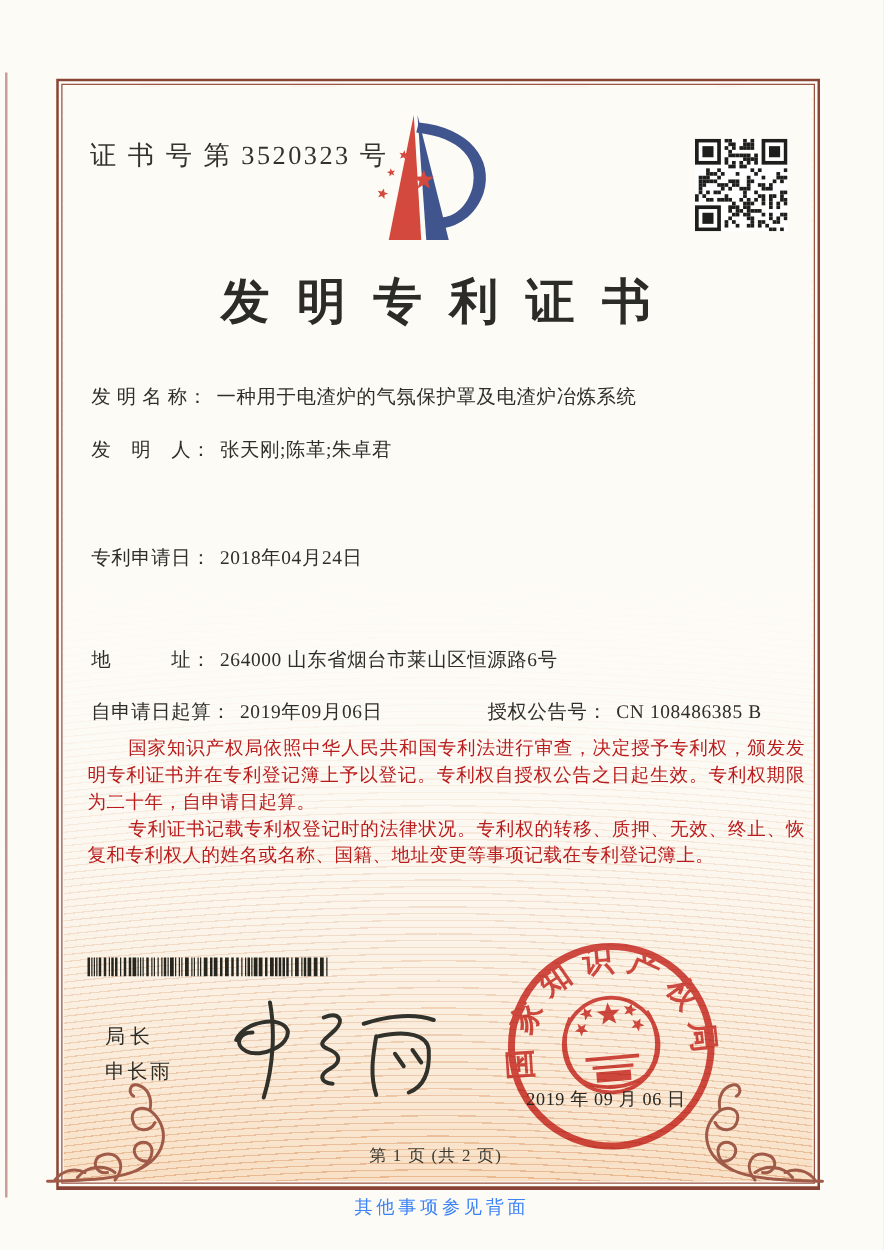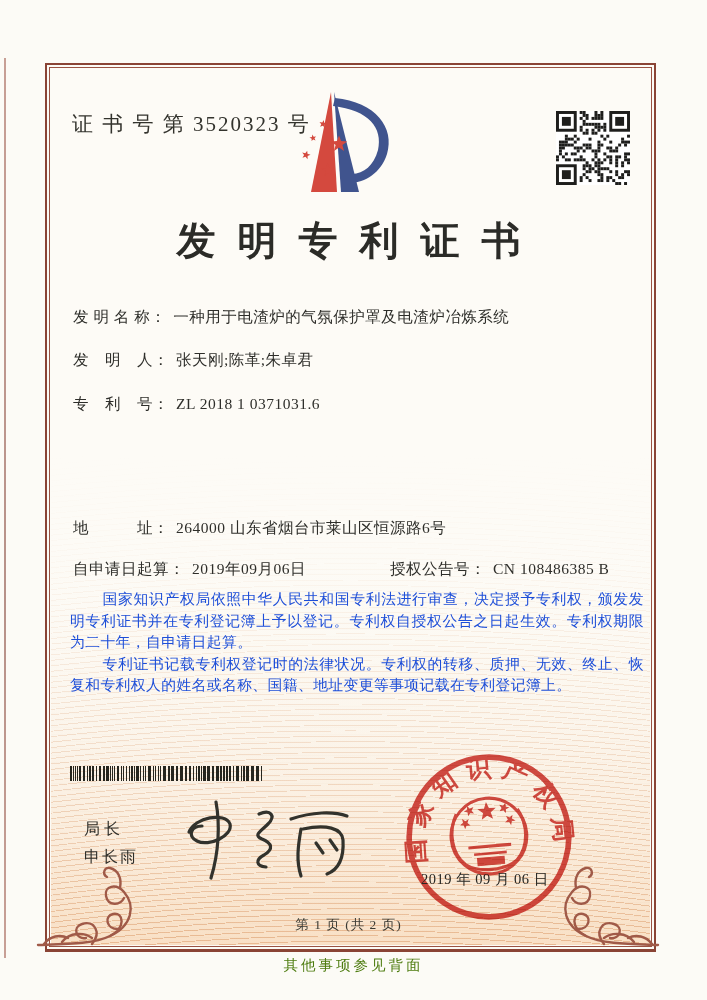--- a/index.html
+++ b/index.html
@@ -29,38 +29,38 @@
   .logo{position:absolute;left:283px;top:88px;width:125px;height:117px;}
   .qr{position:absolute;left:556px;top:111px;width:74px;height:74px;background:#fff;}
   .title{position:absolute;left:45px;top:214px;width:607px;text-align:center;
     font-size:39px;font-weight:600;letter-spacing:22px;text-indent:22px;color:#2b2b27;}
 
   .field-row{position:absolute;left:73px;font-size:15.5px;letter-spacing:.5px;white-space:nowrap;color:#2e2e2a;}
   .field-row .lbl{margin-right:7px;}
   .grant-2{position:absolute;left:317px;top:0;}
 
   .body-text{position:absolute;left:70px;top:589px;width:574px;
-    font-size:14.8px;line-height:21.5px;text-align:justify;color:#1d4ed8;letter-spacing:.4px;}
+    font-size:14.8px;line-height:21.5px;text-align:justify;color:#b91c1c;letter-spacing:.4px;}
   .body-text p{margin:0;text-indent:2.2em;}
 
   .barcode{position:absolute;left:70px;top:766px;width:200px;height:15px;display:flex;align-items:stretch;}
   .barcode span{background:#26261f;height:100%;flex:none;}
 
   .signer-title{position:absolute;left:84px;top:819px;font-size:16px;letter-spacing:4px;color:#2e2e29;}
   .signer-name{position:absolute;left:84px;top:847px;font-size:16px;letter-spacing:2px;color:#2e2e29;}
   .signature{position:absolute;left:175px;top:794px;width:178px;height:90px;}
 
   .seal{position:absolute;left:402px;top:750px;width:174px;height:174px;
     transform:rotate(-5deg);mix-blend-mode:multiply;opacity:.93;}
   .seal-date{position:absolute;left:421px;top:870px;font-size:14.5px;letter-spacing:.5px;color:#262622;}
 
   .page-indicator{position:absolute;left:45px;top:916px;width:607px;text-align:center;
     font-size:13.5px;letter-spacing:1px;color:#3a3a33;}
   .footer-note{position:absolute;left:0;top:956px;width:707px;text-align:center;
-    font-size:14.5px;letter-spacing:3px;color:#4d7c0f;}
+    font-size:14.5px;letter-spacing:3px;color:#3b82f6;}
 </style>
 </head>
 <body>
 
 <div class="page">
 
   <div class="scan-edge"></div>
 
   <div class="frame">
     <div class="frame-inner"></div>
@@ -291,22 +291,22 @@
     </svg>
 
   <div class="title">发明专利证书</div>
 
   <div class="field-row" style="top:307px">
     <span class="lbl">发 明 名 称：</span><span class="val">一种用于电渣炉的气氛保护罩及电渣炉冶炼系统</span>
   </div>
   <div class="field-row" style="top:350px">
     <span class="lbl">发　明　人：</span><span class="val">张天刚;陈革;朱卓君</span>
   </div>
-  <div class="field-row" style="top:394px">
-    <span class="lbl">专　利　号：</span><span class="val">ZL 2018 1 0371031.6</span>
+  <div class="field-row" style="top:436px">
+    <span class="lbl">专利申请日：</span><span class="val">2018年04月24日</span>
   </div>
   <div class="field-row" style="top:518px">
     <span class="lbl">地　　　址：</span><span class="val">264000 山东省烟台市莱山区恒源路6号</span>
   </div>
   <div class="field-row" style="top:559px">
     <span class="lbl">自申请日起算：</span><span class="val">2019年09月06日</span>
     <span class="grant-2">
       <span class="lbl">授权公告号：</span><span class="val">CN 108486385 B</span>
     </span>
   </div>

